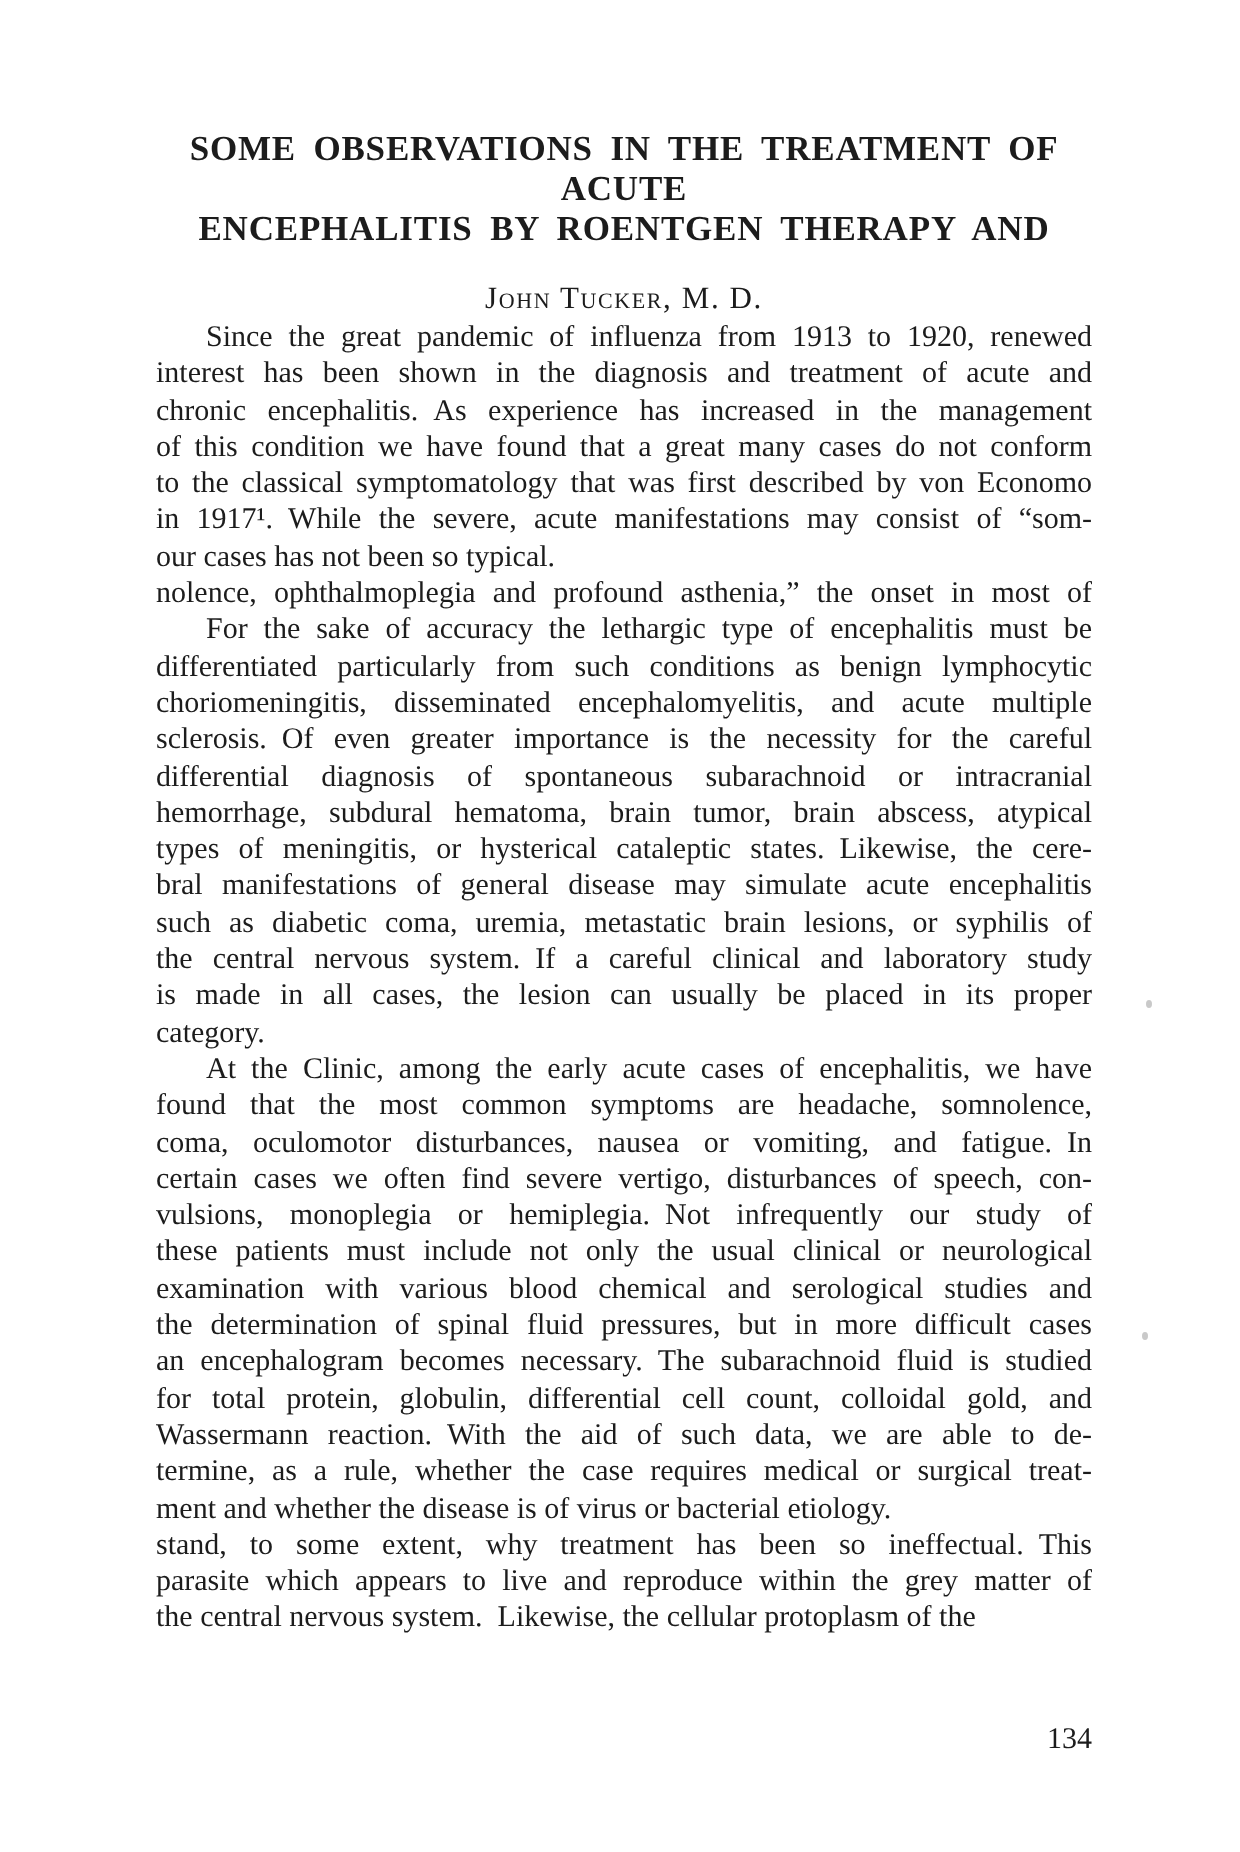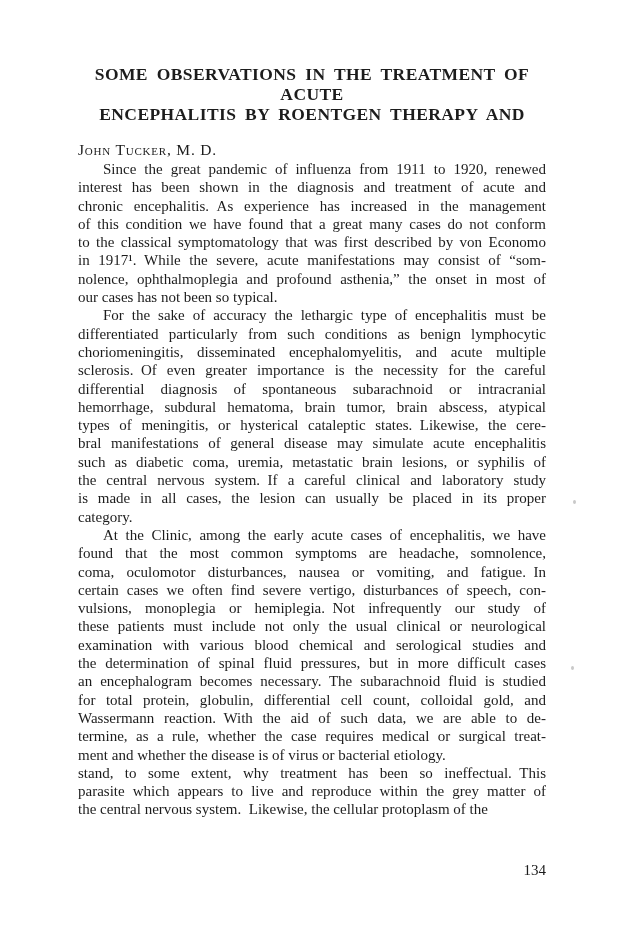--- a/index.html
+++ b/index.html
@@ -26,21 +26,21 @@
     font-size: 17.5px;
     line-height: 20px;
     letter-spacing: 0.4px;
     word-spacing: 4px;
   }
   .author {
     position: absolute;
     top: 140px;
     left: 78px;
     width: 468px;
-    text-align: left;
+    text-align: center;
     font-variant: small-caps;
     font-size: 15.5px;
     line-height: 20px;
     letter-spacing: 0.8px;
   }
   .body-text {
     position: absolute;
     top: 160px;
     left: 78px;
     width: 468px;
@@ -81,28 +81,28 @@
 <div class="page">
 
   <div class="title">
     <div class="title-line">SOME OBSERVATIONS IN THE TREATMENT OF ACUTE</div>
     <div class="title-line">ENCEPHALITIS BY ROENTGEN THERAPY AND</div>
   </div>
 
   <div class="author">John Tucker, M. D.</div>
 
   <div class="body-text">
-      <div class="line first">Since the great pandemic of influenza from 1911 to 1920, renewed</div>
+      <div class="line first">Since the great pandemic of influenza from 1913 to 1920, renewed</div>
       <div class="line">interest has been shown in the diagnosis and treatment of acute and</div>
       <div class="line">chronic encephalitis. As experience has increased in the management</div>
       <div class="line">of this condition we have found that a great many cases do not conform</div>
       <div class="line">to the classical symptomatology that was first described by von Economo</div>
       <div class="line">in 1917¹. While the severe, acute manifestations may consist of “som-</div>
+      <div class="line last">our cases has not been so typical.</div>
       <div class="line">nolence, ophthalmoplegia and profound asthenia,” the onset in most of</div>
-      <div class="line last">our cases has not been so typical.</div>
       <div class="line first">For the sake of accuracy the lethargic type of encephalitis must be</div>
       <div class="line">differentiated particularly from such conditions as benign lymphocytic</div>
       <div class="line">choriomeningitis, disseminated encephalomyelitis, and acute multiple</div>
       <div class="line">sclerosis. Of even greater importance is the necessity for the careful</div>
       <div class="line">differential diagnosis of spontaneous subarachnoid or intracranial</div>
       <div class="line">hemorrhage, subdural hematoma, brain tumor, brain abscess, atypical</div>
       <div class="line">types of meningitis, or hysterical cataleptic states. Likewise, the cere-</div>
       <div class="line">bral manifestations of general disease may simulate acute encephalitis</div>
       <div class="line">such as diabetic coma, uremia, metastatic brain lesions, or syphilis of</div>
       <div class="line">the central nervous system. If a careful clinical and laboratory study</div>

